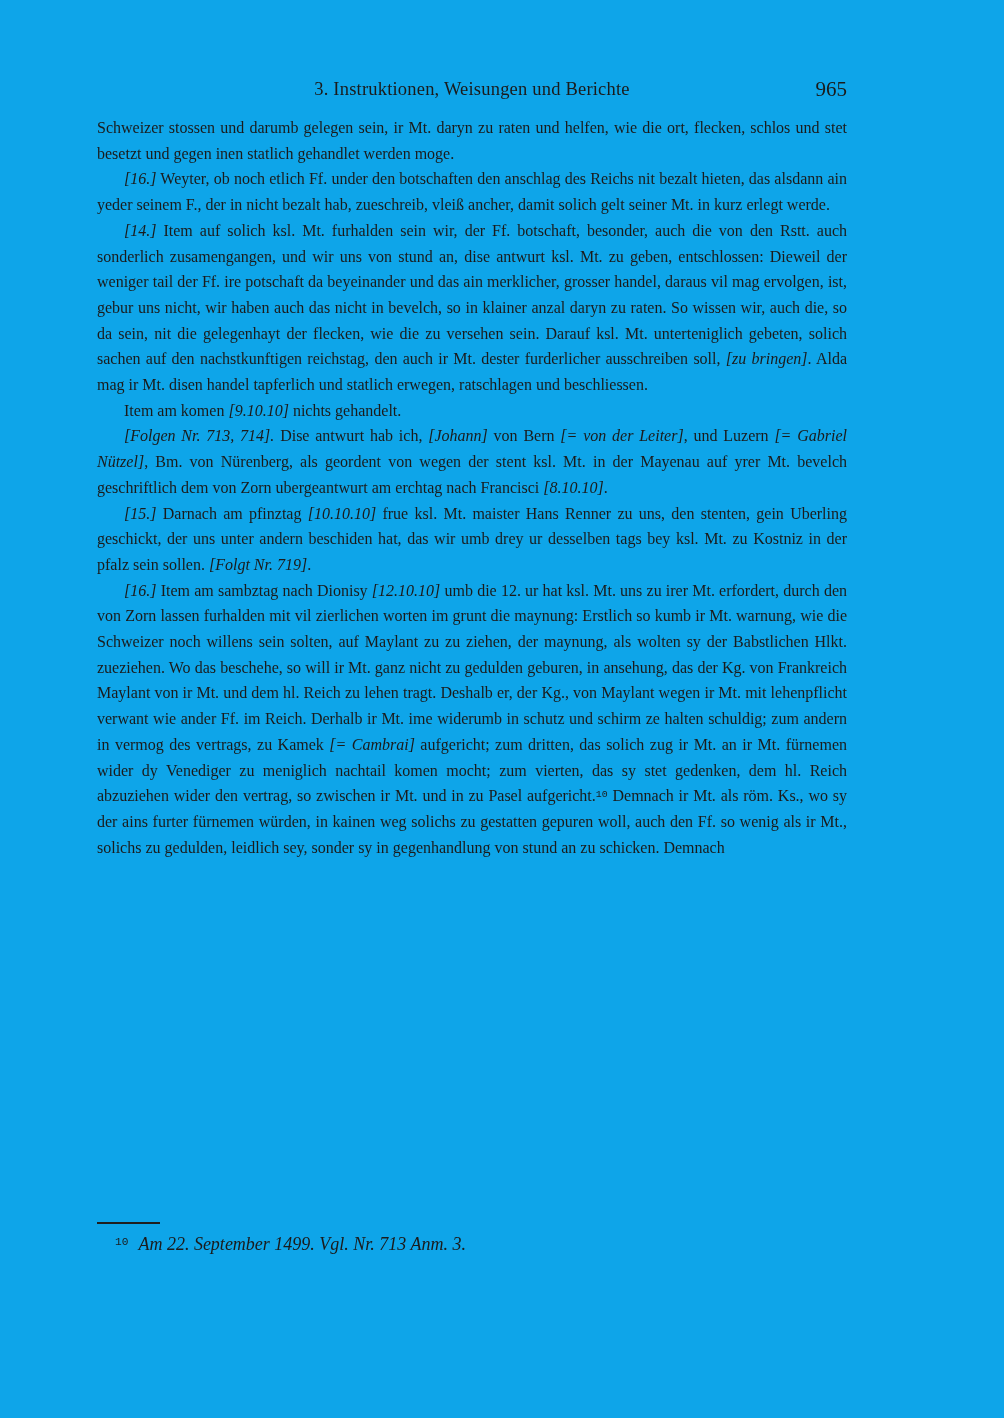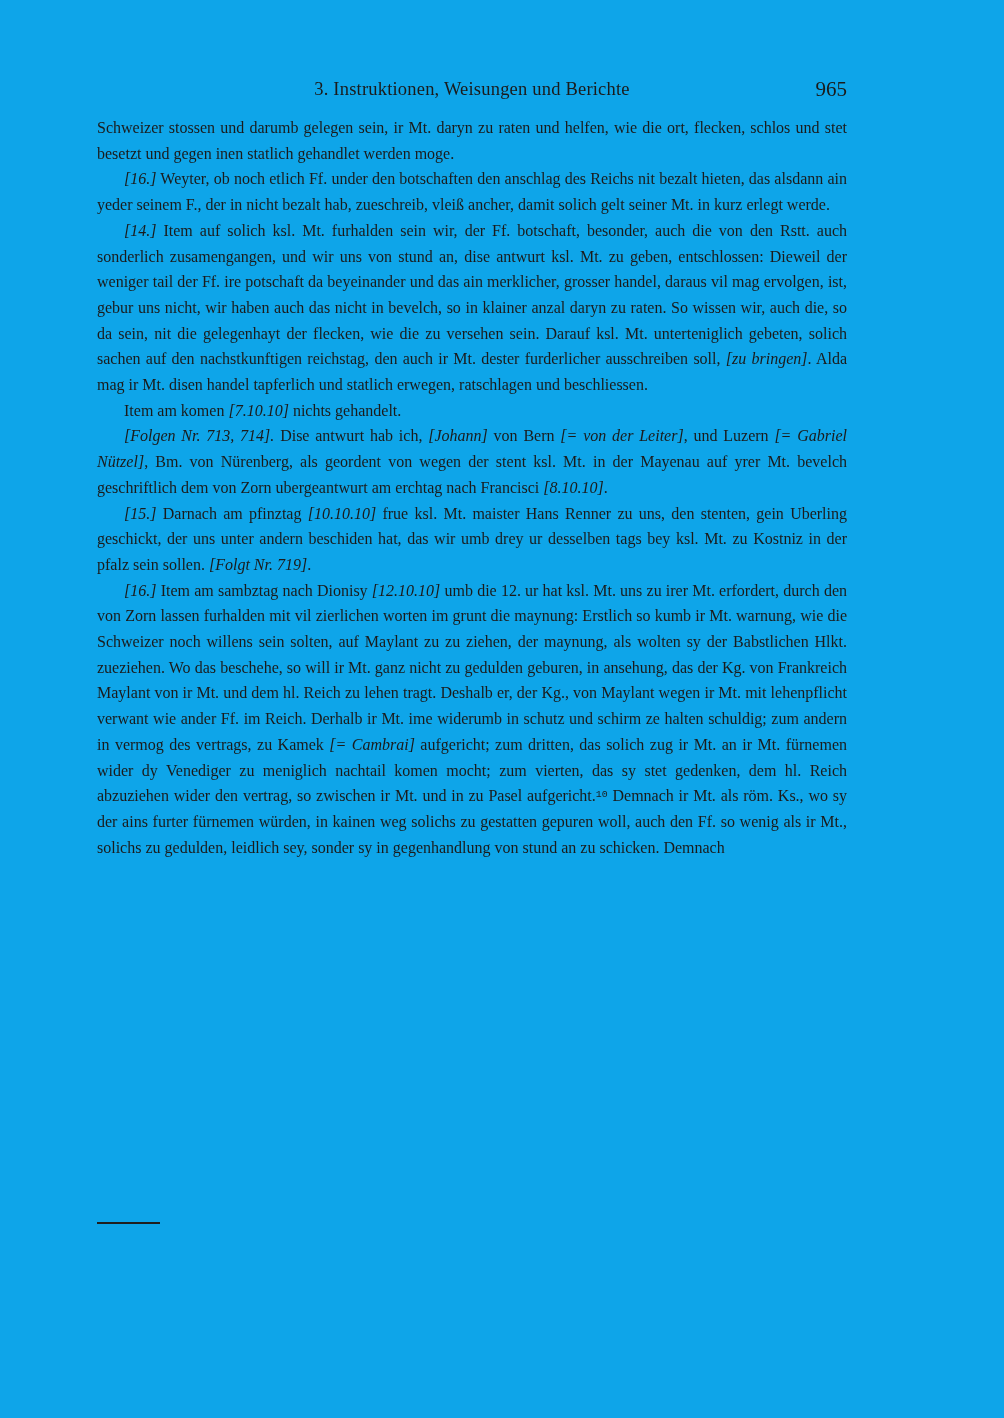--- a/index.html
+++ b/index.html
@@ -92,23 +92,24 @@
 
   <div class="running-header">
     <div class="rh-title">3. Instruktionen, Weisungen und Berichte</div>
     <div class="rh-page">965</div>
   </div>
 
   <div class="body-text">
       <p class="para"><span>Schweizer stossen und darumb gelegen sein, ir Mt. daryn zu raten und helfen, wie die ort, flecken, schlos und stet besetzt und gegen inen statlich gehandlet werden moge.</span></p>
       <p class="para indent"><span class="italic">[16.]</span><span> Weyter, ob noch etlich Ff. under den botschaften den anschlag des Reichs nit bezalt hieten, das alsdann ain yeder seinem F., der in nicht bezalt hab, zueschreib, vleiß ancher, damit solich gelt seiner Mt. in kurz erlegt werde.</span></p>
       <p class="para indent"><span class="italic">[14.]</span><span> Item auf solich ksl. Mt. furhalden sein wir, der Ff. botschaft, besonder, auch die von den Rstt. auch sonderlich zusamengangen, und wir uns von stund an, dise antwurt ksl. Mt. zu geben, entschlossen: Dieweil der weniger tail der Ff. ire potschaft da beyeinander und das ain merklicher, grosser handel, daraus vil mag ervolgen, ist, gebur uns nicht, wir haben auch das nicht in bevelch, so in klainer anzal daryn zu raten. So wissen wir, auch die, so da sein, nit die gelegenhayt der flecken, wie die zu versehen sein. Darauf ksl. Mt. unterteniglich gebeten, solich sachen auf den nachstkunftigen reichstag, den auch ir Mt. dester furderlicher ausschreiben soll, </span><span class="italic">[zu bringen]</span><span>. Alda mag ir Mt. disen handel tapferlich und statlich erwegen, ratschlagen und beschliessen.</span></p>
-      <p class="para indent"><span>Item am komen </span><span class="italic">[7.10.10]</span><span> nichts gehandelt.</span></p>
+      <p class="para indent"><span>Item am komen </span><span class="italic">[9.10.10]</span><span> nichts gehandelt.</span></p>
       <p class="para indent"><span class="italic">[Folgen Nr. 713, 714].</span><span> Dise antwurt hab ich, </span><span class="italic">[Johann]</span><span> von Bern </span><span class="italic">[= von der Leiter]</span><span>, und Luzern </span><span class="italic">[= Gabriel Nützel]</span><span>, Bm. von Nürenberg, als geordent von wegen der stent ksl. Mt. in der Mayenau auf yrer Mt. bevelch geschriftlich dem von Zorn ubergeantwurt am erchtag nach Francisci </span><span class="italic">[8.10.10]</span><span>.</span></p>
       <p class="para indent"><span class="italic">[15.]</span><span> Darnach am pfinztag </span><span class="italic">[10.10.10]</span><span> frue ksl. Mt. maister Hans Renner zu uns, den stenten, gein Uberling geschickt, der uns unter andern beschiden hat, das wir umb drey ur desselben tags bey ksl. Mt. zu Kostniz in der pfalz sein sollen. </span><span class="italic">[Folgt Nr. 719]</span><span>.</span></p>
       <p class="para indent"><span class="italic">[16.]</span><span> Item am sambztag nach Dionisy </span><span class="italic">[12.10.10]</span><span> umb die 12. ur hat ksl. Mt. uns zu irer Mt. erfordert, durch den von Zorn lassen furhalden mit vil zierlichen worten im grunt die maynung: Erstlich so kumb ir Mt. warnung, wie die Schweizer noch willens sein solten, auf Maylant zu zu ziehen, der maynung, als wolten sy der Babstlichen Hlkt. zueziehen. Wo das beschehe, so will ir Mt. ganz nicht zu gedulden geburen, in ansehung, das der Kg. von Frankreich Maylant von ir Mt. und dem hl. Reich zu lehen tragt. Deshalb er, der Kg., von Maylant wegen ir Mt. mit lehenpflicht verwant wie ander Ff. im Reich. Derhalb ir Mt. ime widerumb in schutz und schirm ze halten schuldig; zum andern in vermog des vertrags, zu Kamek </span><span class="italic">[= Cambrai]</span><span> aufgericht; zum dritten, das solich zug ir Mt. an ir Mt. fürnemen wider dy Venediger zu meniglich nachtail komen mocht; zum vierten, das sy stet gedenken, dem hl. Reich abzuziehen wider den vertrag, so zwischen ir Mt. und in zu Pasel aufgericht.</span><sup>10</sup><span> Demnach ir Mt. als röm. Ks., wo sy der ains furter fürnemen würden, in kainen weg solichs zu gestatten gepuren woll, auch den Ff. so wenig als ir Mt., solichs zu gedulden, leidlich sey, sonder sy in gegenhandlung von stund an zu schicken. Demnach</span></p>
     </div>
 
   <div class="footnote-block">
     <div class="footnote-rule"></div>
+    <p class="footnote"><sup>10</sup><span class="fn-text">Am 22. September 1499. Vgl. Nr. 713 Anm. 3.</span></p>
   </div>
 
 </div>
 
 </body></html>

